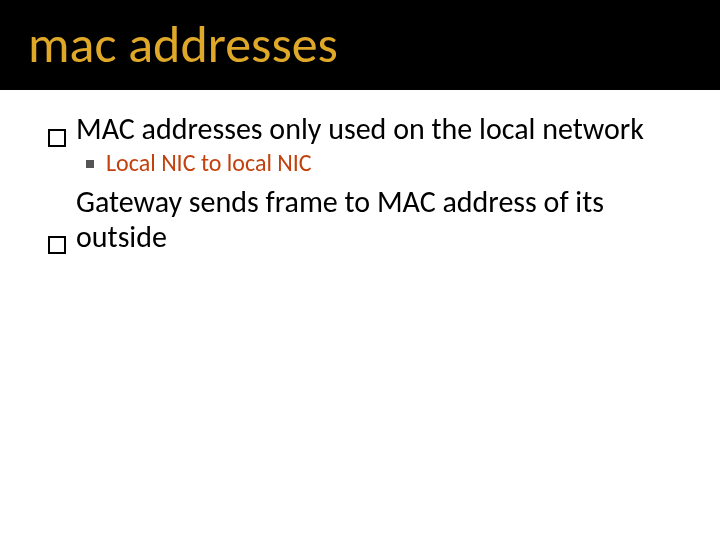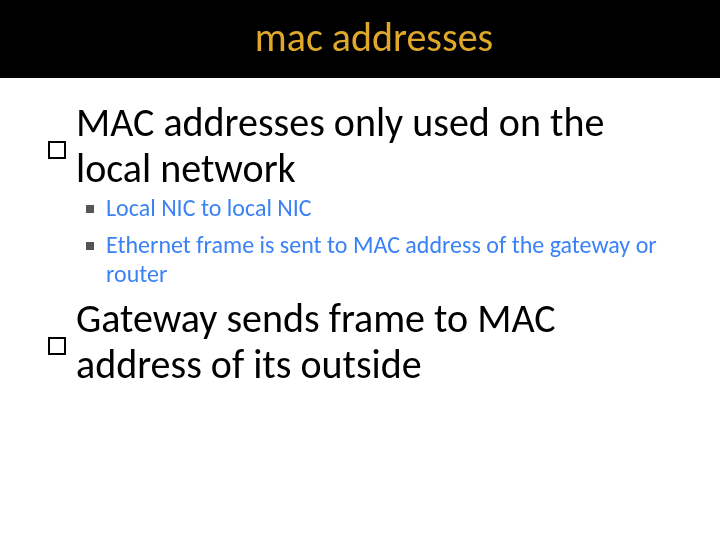--- a/index.html
+++ b/index.html
@@ -17,33 +17,32 @@
     position: relative;
   }
   .title-bar {
     background: #000000;
     width: 100%;
     padding: 18px 0 20px 28px;
     box-sizing: border-box;
   }
   .title {
     color: #e0a828;
-    font-size: 40px;
+    font-size: 52px;
     font-weight: 400;
     line-height: 1;
-    text-align: center;
   }
   .body {
     padding: 22px 40px 0 48px;
     color: #000000;
   }
   .bullet-1 {
     display: flex;
-    align-items: center;
-    font-size: 40px;
+    align-items: flex-end;
+    font-size: 30px;
     line-height: 1.15;
     margin-bottom: 2px;
   }
   .bullet-1 .marker {
     display: inline-block;
     width: 18px;
     height: 18px;
     border: 2px solid #000;
     margin-top: 8px;
     margin-right: 10px;
@@ -54,21 +53,21 @@
     flex: 1;
   }
   .bullet-2 {
     display: flex;
     align-items: flex-start;
     font-size: 24px;
     line-height: 1.2;
     margin-left: 38px;
     margin-top: 2px;
     margin-bottom: 8px;
-    color: #3b82f6;
+    color: #c2410c;
   }
   .bullet-2 .marker {
     display: inline-block;
     width: 8px;
     height: 8px;
     background: #555555;
     margin-top: 11px;
     margin-right: 12px;
     flex-shrink: 0;
   }
@@ -91,24 +90,20 @@
       <span class="marker"></span>
       <span class="text">MAC addresses only used on the local network</span>
     </div>
 
     <div class="bullet-2">
       <span class="marker"></span>
       <span class="text">Local NIC to local NIC</span>
     </div>
 
 
-    <div class="bullet-2">
-      <span class="marker"></span>
-      <span class="text">Ethernet frame is sent to MAC address of the gateway or router</span>
-    </div>
 
     <div class="bullet-1">
       <span class="marker"></span>
       <span class="text">Gateway sends frame to MAC address of its outside</span>
     </div>
 
   </div>
 
 </div>
 

